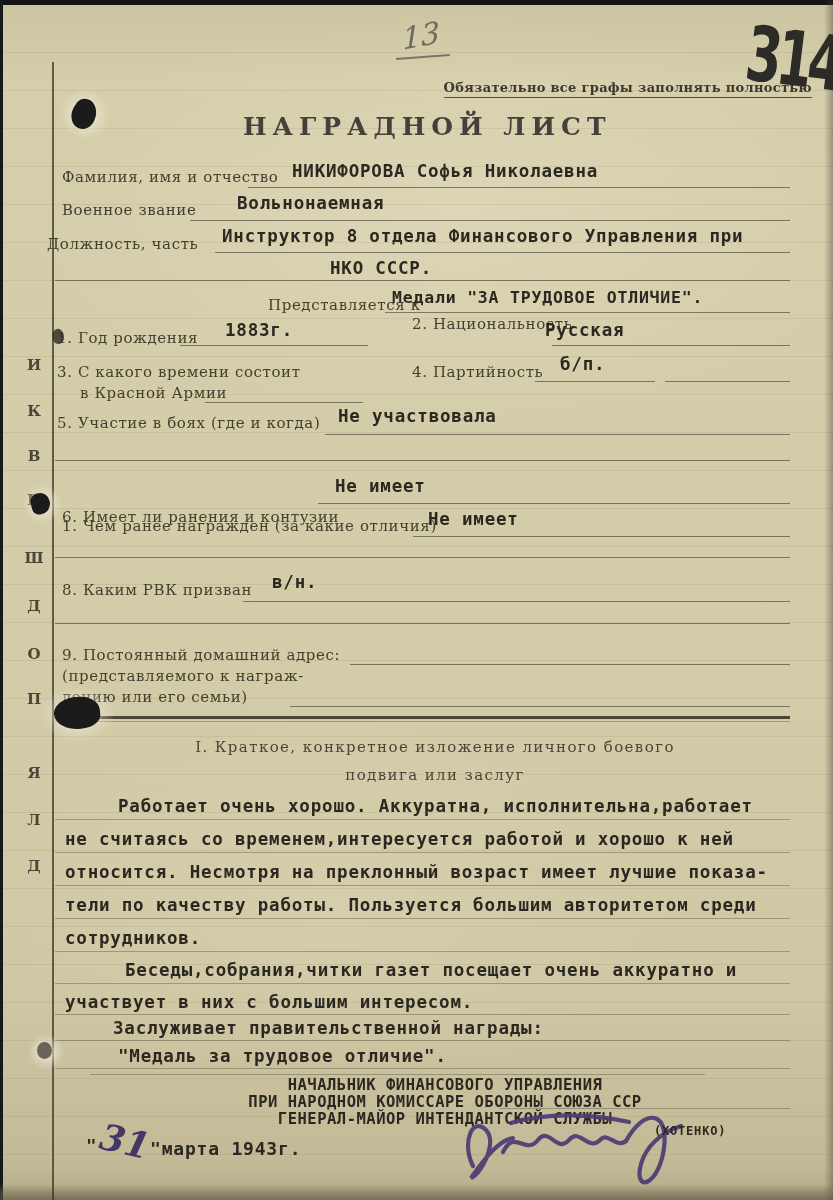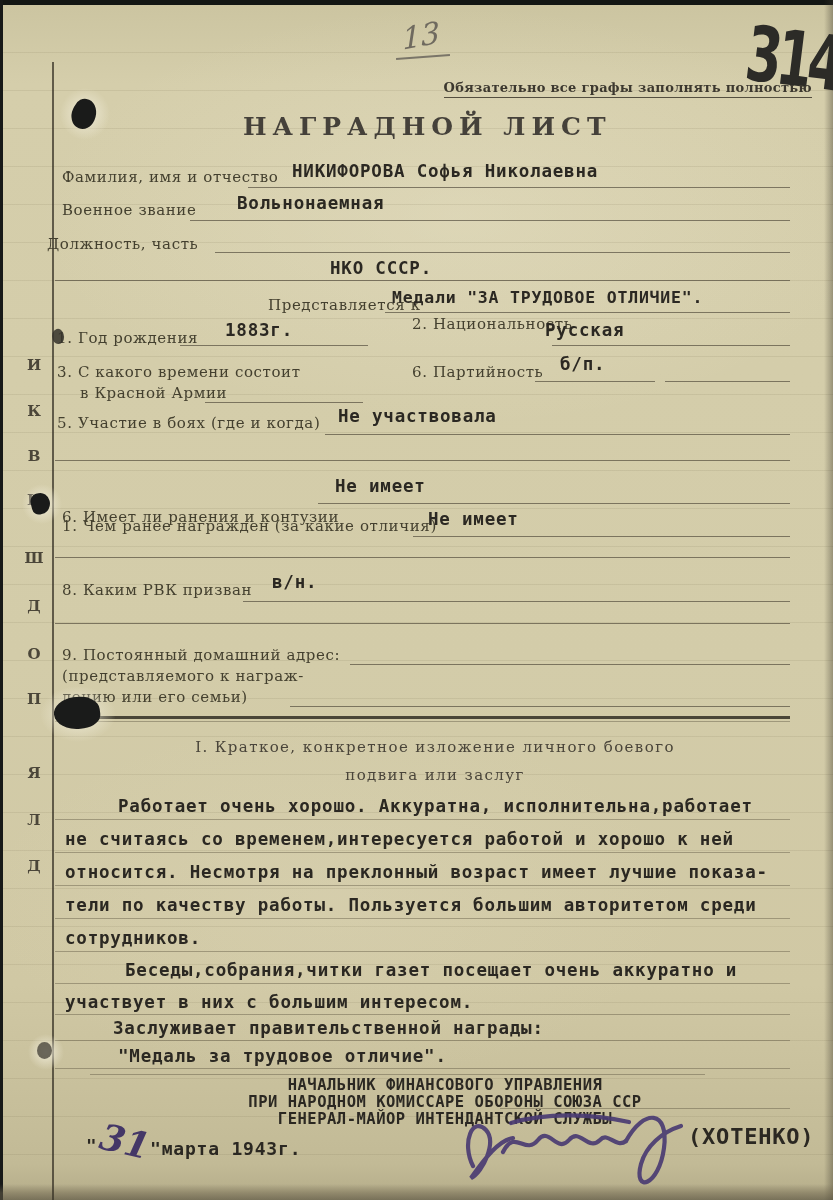--- a/index.html
+++ b/index.html
@@ -92,39 +92,40 @@
 
   <div class="lbl" style="left:62px;top:168px">Фамилия, имя и отчество</div>
   <div class="tw" style="left:292px;top:161px">НИКИФОРОВА Софья Николаевна</div>
   <div class="rule" style="left:248px;top:187px;width:542px"></div>
 
   <div class="lbl" style="left:62px;top:201px">Военное звание</div>
   <div class="tw" style="left:237px;top:193px">Вольнонаемная</div>
   <div class="rule" style="left:190px;top:220px;width:600px"></div>
 
   <div class="lbl" style="left:47px;top:235px">Должность, часть</div>
+  <div class="tw" style="left:222px;top:226px">Инструктор 8 отдела Финансового Управления при</div>
   <div class="rule" style="left:215px;top:252px;width:575px"></div>
   <div class="tw" style="left:330px;top:258px">НКО СССР.</div>
   <div class="rule" style="left:55px;top:280px;width:735px"></div>
 
   <div class="lbl" style="left:268px;top:296px">Представляется к</div>
   <div class="tw" style="left:392px;top:288px;font-size:16.5px">Медали "ЗА ТРУДОВОЕ ОТЛИЧИЕ".</div>
   <div class="rule" style="left:385px;top:312px;width:405px"></div>
 
   <div class="lbl" style="left:57px;top:329px">1. Год рождения</div>
   <div class="tw" style="left:225px;top:320px">1883г.</div>
   <div class="rule" style="left:180px;top:345px;width:188px"></div>
   <div class="lbl" style="left:412px;top:315px">2. Национальность</div>
   <div class="tw" style="left:545px;top:320px">Русская</div>
   <div class="rule" style="left:552px;top:345px;width:238px"></div>
 
   <div class="lbl" style="left:57px;top:363px">3. С какого времени состоит</div>
   <div class="lbl" style="left:80px;top:384px">в Красной Армии</div>
   <div class="rule" style="left:205px;top:402px;width:158px"></div>
-  <div class="lbl" style="left:412px;top:363px">6. Партийность</div>
+  <div class="lbl" style="left:412px;top:363px">4. Партийность</div>
   <div class="tw" style="left:560px;top:354px">б/п.</div>
   <div class="rule" style="left:535px;top:381px;width:120px"></div>
   <div class="rule" style="left:665px;top:381px;width:125px"></div>
 
   <div class="lbl" style="left:57px;top:414px">5. Участие в боях (где и когда)</div>
   <div class="tw" style="left:338px;top:406px">Не участвовала</div>
   <div class="rule" style="left:325px;top:434px;width:465px"></div>
   <div class="rule" style="left:55px;top:460px;width:735px"></div>
 
   <div class="lbl" style="left:62px;top:508px">6. Имеет ли ранения и контузии</div>
@@ -183,21 +184,21 @@
   <div class="tw" style="left:150px;top:1138px;font-size:18px">"марта 1943г.</div>
 
   <svg class="signature" width="260" height="118" viewBox="0 0 260 118">
     <g fill="none" stroke="#4b3c73" stroke-width="4.2" stroke-linecap="round" opacity="0.92">
       <path d="M 28 88 C 16 64, 28 38, 41 52 C 52 64, 38 94, 26 100 C 40 80, 54 62, 68 60"></path>
       <path d="M 58 74 C 70 50, 80 78, 93 62 C 104 48, 112 76, 124 62 C 135 49, 143 74, 155 62 C 163 53, 171 71, 181 63"></path>
       <path d="M 66 45 C 102 34, 148 36, 184 44"></path>
       <path d="M 181 63 C 199 30, 224 32, 219 70 C 214 108, 188 116, 196 86 C 201 68, 217 54, 236 48"></path>
     </g>
   </svg>
-  <div class="tw" style="left:688px;top:1124px;font-size:22px">(ХОТЕНКО)</div>
+  <div class="tw" style="left:654px;top:1124px;font-size:12px">(ХОТЕНКО)</div>
 
   <div class="halo" style="left:60px;top:88px;width:50px;height:52px"></div>
   <div class="blot b1"></div>
   <div class="blot b2"></div>
   <div class="halo" style="left:22px;top:484px;width:40px;height:40px"></div>
   <div class="blot b3"></div>
   <div class="halo" style="left:40px;top:686px;width:76px;height:56px"></div>
   <div class="blot b4"></div>
   <div class="halo" style="left:28px;top:1034px;width:36px;height:36px"></div>
   <div class="blot b5"></div>

